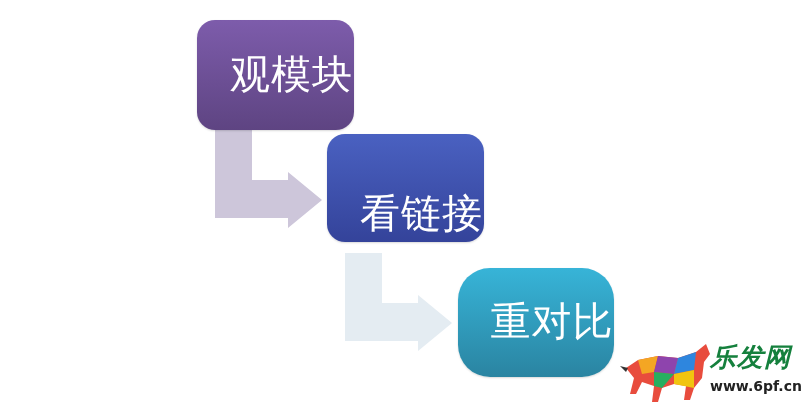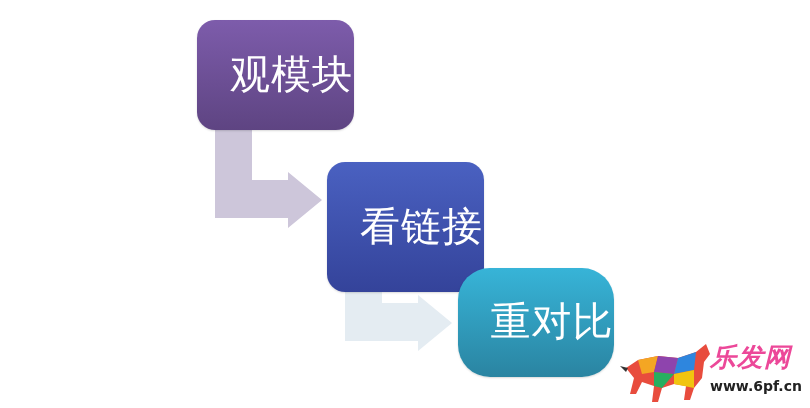--- a/index.html
+++ b/index.html
@@ -3,25 +3,25 @@
 <meta charset="utf-8">
 <style>
   html, body { margin:0; padding:0; }
   body { width:810px; height:408px; background:#ffffff; position:relative; overflow:hidden;
          font-family:"DejaVu Serif","Liberation Serif",serif; }
   .arrow { position:absolute; left:0; top:0; }
   .box { position:absolute; border-radius:18px; display:flex; align-items:center; justify-content:center;
          color:#ffffff; font-size:40px; letter-spacing:1px; box-shadow: 0 1px 2px rgba(0,0,0,0.15); }
   .box span { transform: translateY(-1px); margin-left: 32px; }
   #b1 { left:197px; top:20px; width:157px; height:110px; background:linear-gradient(#7d5cab,#5e4482); }
-  #b2 { left:327px; top:162px; width:157px; height:130px; background:linear-gradient(#4a61c1,#34439a); }
+  #b2 { left:327px; top:134px; width:157px; height:108px; background:linear-gradient(#4a61c1,#34439a);align-items:flex-end; }
   #b3 { left:458px; top:268px; width:156px; height:109px; background:linear-gradient(#37b4d8,#2a84a1);border-radius:32px; }
   .logo { position:absolute; left:618px; top:338px; width:192px; height:70px; }
   .logo-text { position:absolute; left:710px; top:340px; font-family:"DejaVu Serif",serif; font-weight:bold;
-               font-size:26px; color:#ec4899; font-style:italic; letter-spacing:1px; }
+               font-size:26px; color:#15803d; font-style:italic; letter-spacing:1px; }
   .logo-url { position:absolute; left:710px; top:378px; font-family:"DejaVu Sans",sans-serif; font-weight:bold;
               font-size:14px; color:#222; }
 </style>
 </head>
 <body>
 
 <svg class="arrow" width="810" height="408">
   <polygon points="215,130 252,130 252,180 288,180 288,172 322,200 288,228 288,218 215,218" fill="#cdc6da"></polygon>
 </svg>
 <svg class="arrow" width="810" height="408">

